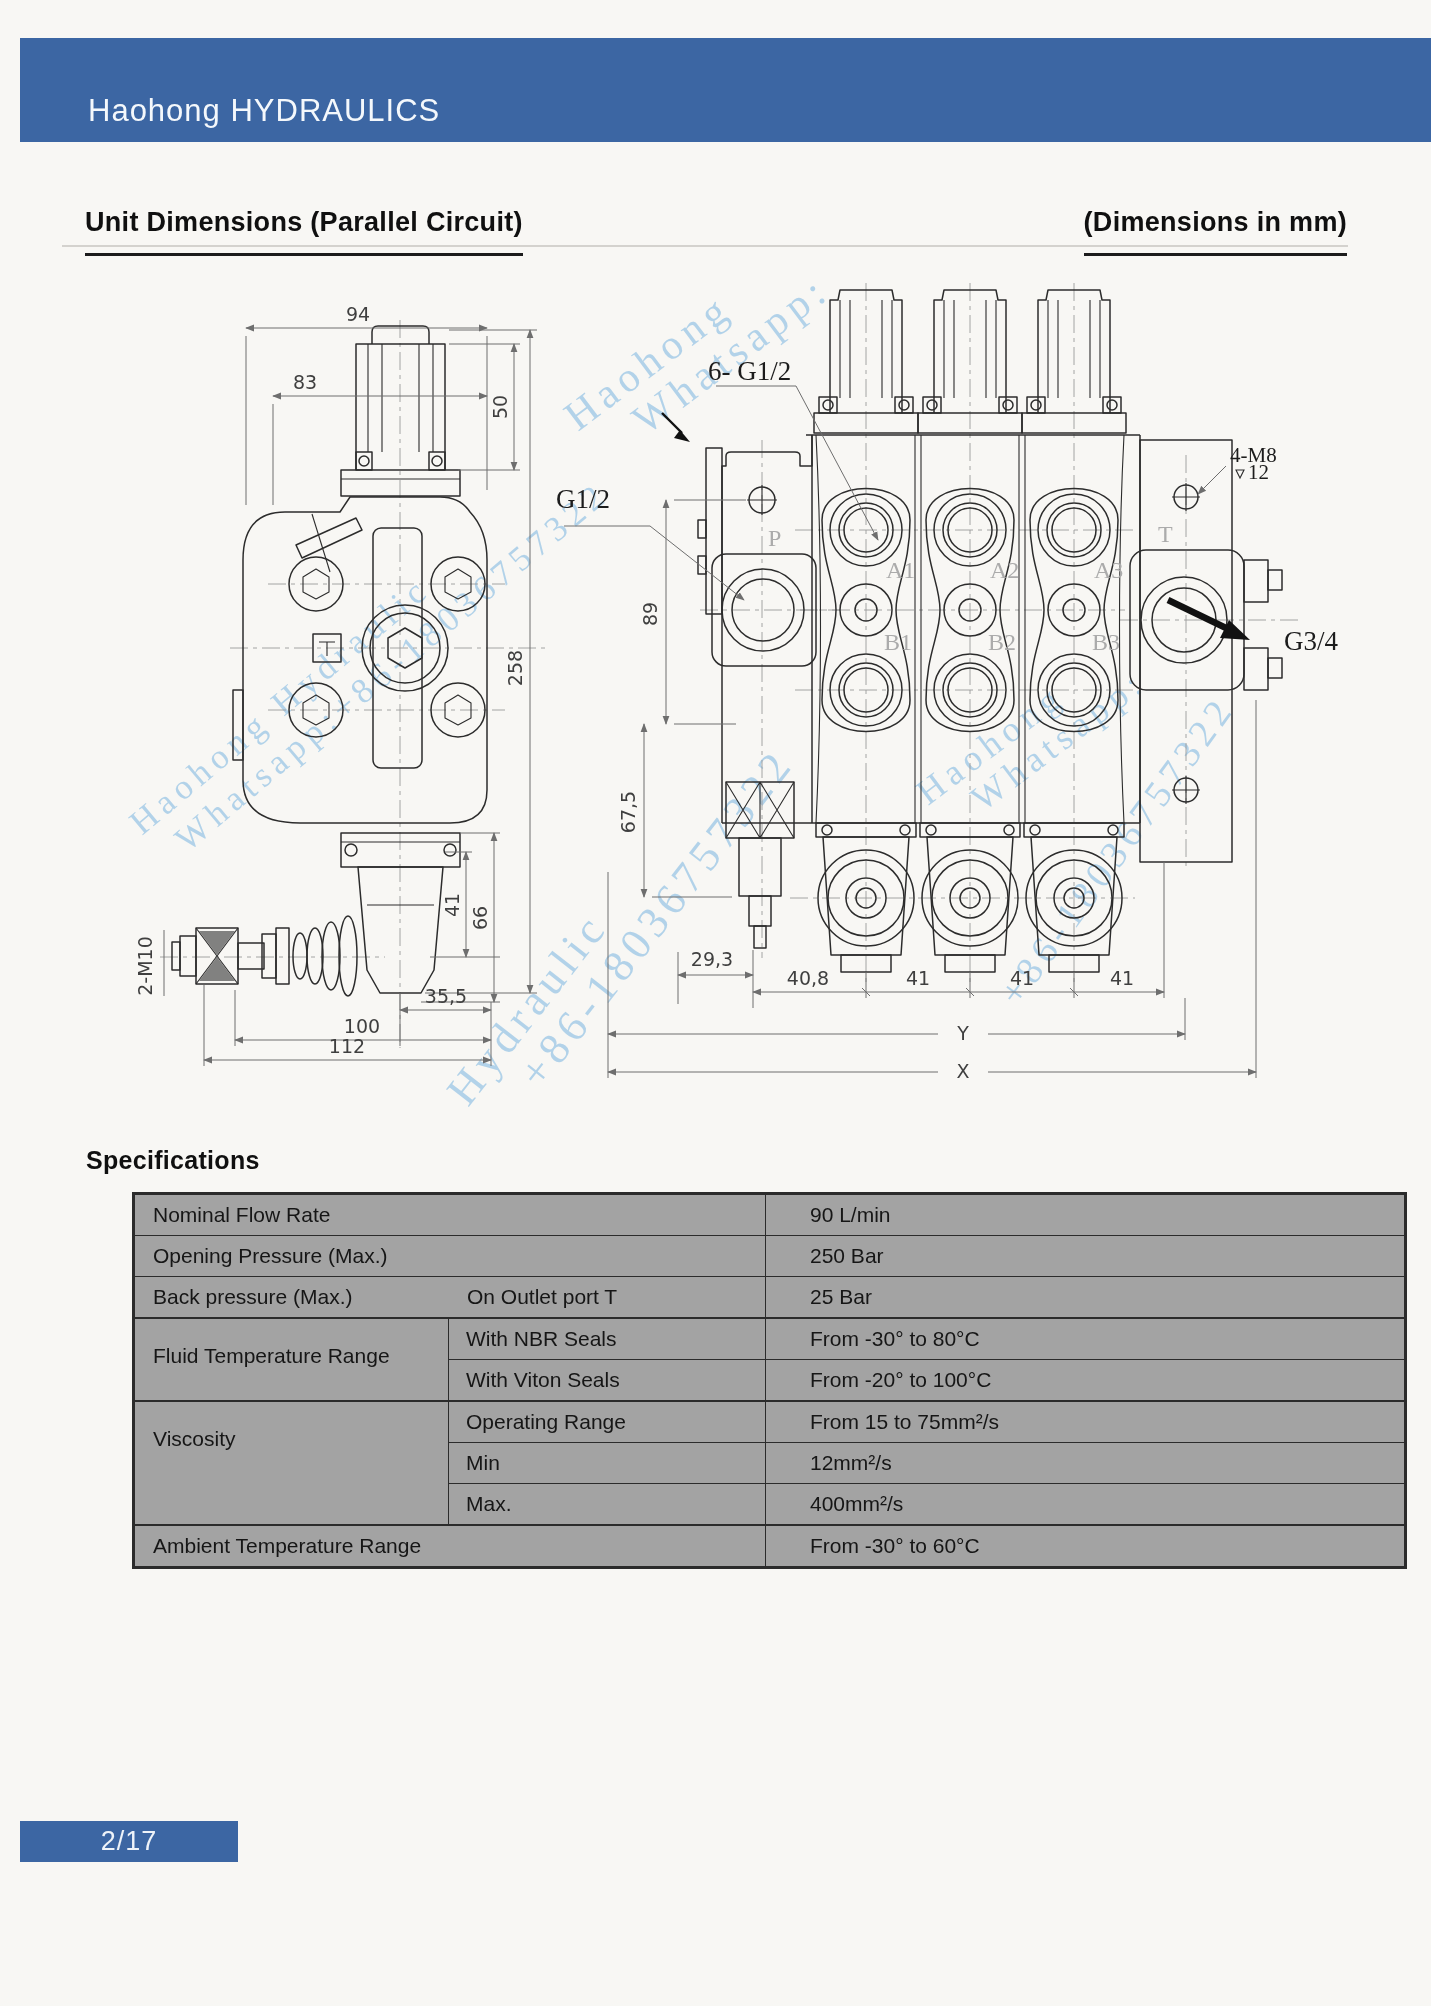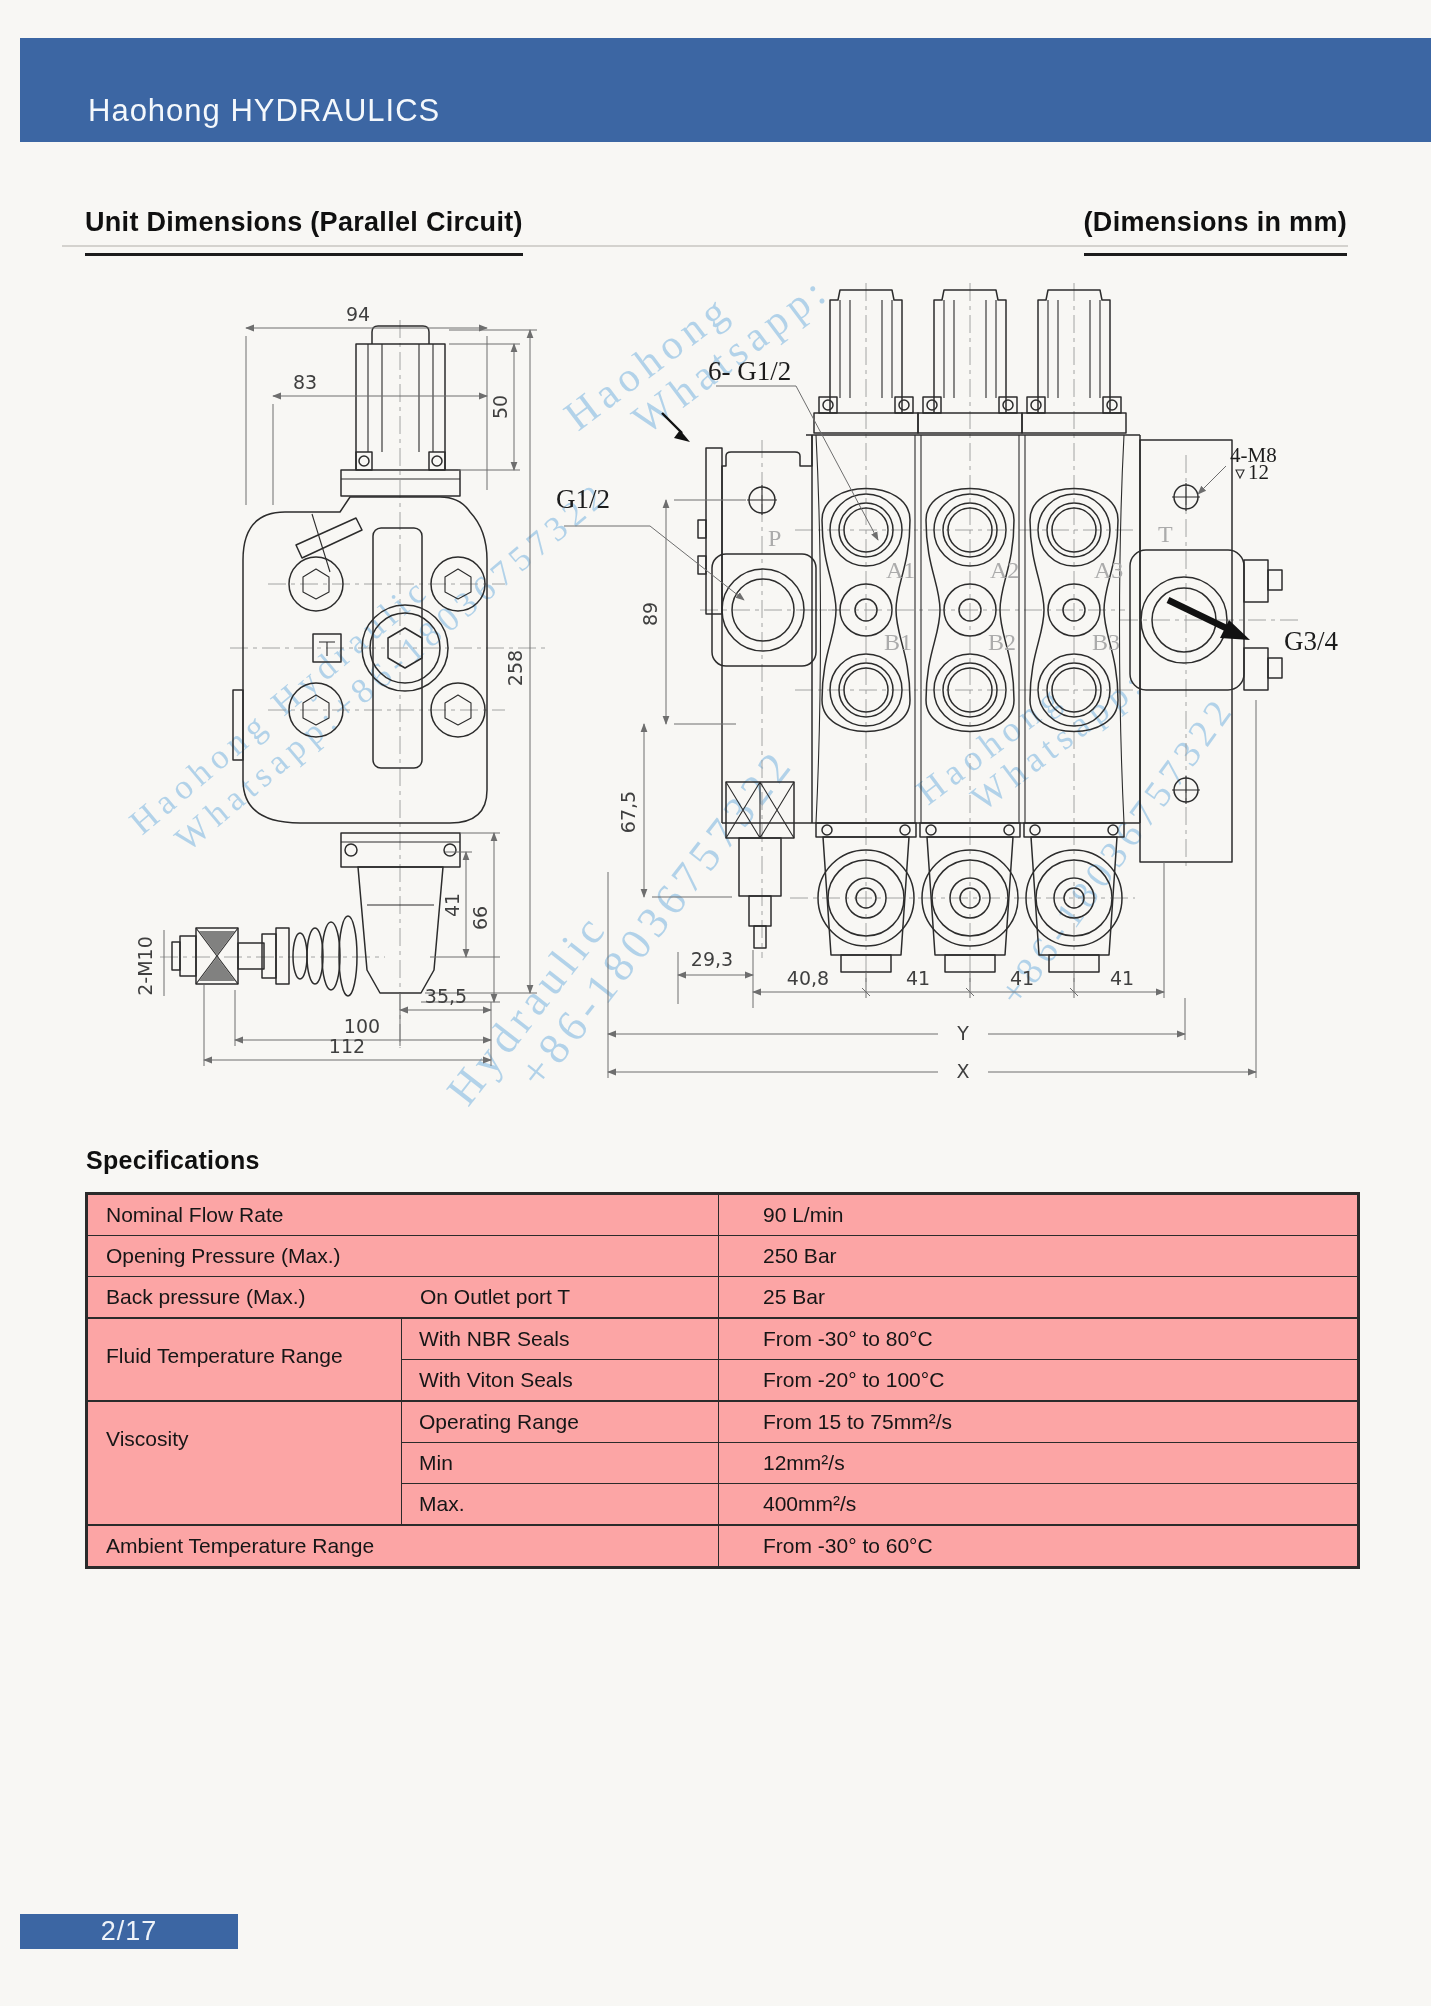--- a/index.html
+++ b/index.html
@@ -24,31 +24,31 @@
   .dimt{fill:#3f3f3f;font-size:19px;font-family:"DejaVu Sans",sans-serif;}
   .portt{fill:#ababab;font-size:24px;font-family:"Liberation Serif",serif;}
   .thr{fill:#1c1c1c;font-size:27px;font-family:"Liberation Serif",serif;}
   .thr-s{fill:#1c1c1c;font-size:21px;font-family:"Liberation Serif",serif;}
   .wm{fill:#79b5e0;fill-opacity:.55;font-family:"Liberation Serif",serif;letter-spacing:6px;}
   .blk{fill:#111;stroke:none;}
   .hatch{fill:#5a5a5a;stroke:none;opacity:.75;}
   
   .spec-heading{position:absolute;left:86px;top:1146px;font-size:25px;font-weight:bold;color:#101010;letter-spacing:.3px;}
   .spec-wrap{position:absolute;left:85px;top:1192px;}
-  table.spec{border-collapse:collapse;table-layout:fixed;width:1275px;border:3px solid #2b2b2b;background:#fca5a5;}
+  table.spec{border-collapse:collapse;table-layout:fixed;width:1275px;border:3px solid #2b2b2b;background:#a3a3a3;margin-left:47px;}
   table.spec td{border:1.5px solid #2b2b2b;height:40px;font-size:21px;color:#161616;
         padding:0 6px 0 18px;vertical-align:middle;white-space:nowrap;}
   table.spec td.c2{padding-left:17px;}
   table.spec td.val{padding-left:44px;}
   table.spec td.merged{vertical-align:top;padding-top:25px;}
   table.spec tr.grp td{border-top-width:2.5px;}
   table.spec td.rel{position:relative;}
   table.spec td.rel .sub-inline{position:absolute;left:332px;top:50%;transform:translateY(-50%);}
   
-  .pagebox{position:absolute;left:20px;top:1914px;width:218px;height:35px;background:#3c66a3;
+  .pagebox{position:absolute;left:20px;top:1821px;width:218px;height:41px;background:#3c66a3;
         color:#eef3f9;font-size:27px;display:flex;align-items:center;justify-content:center;letter-spacing:1px;}
 </style>
 </head>
 <body>
 
 <div class="page">
 
   <div class="topbar">
     <div class="brand">Haohong HYDRAULICS</div>
   </div>

